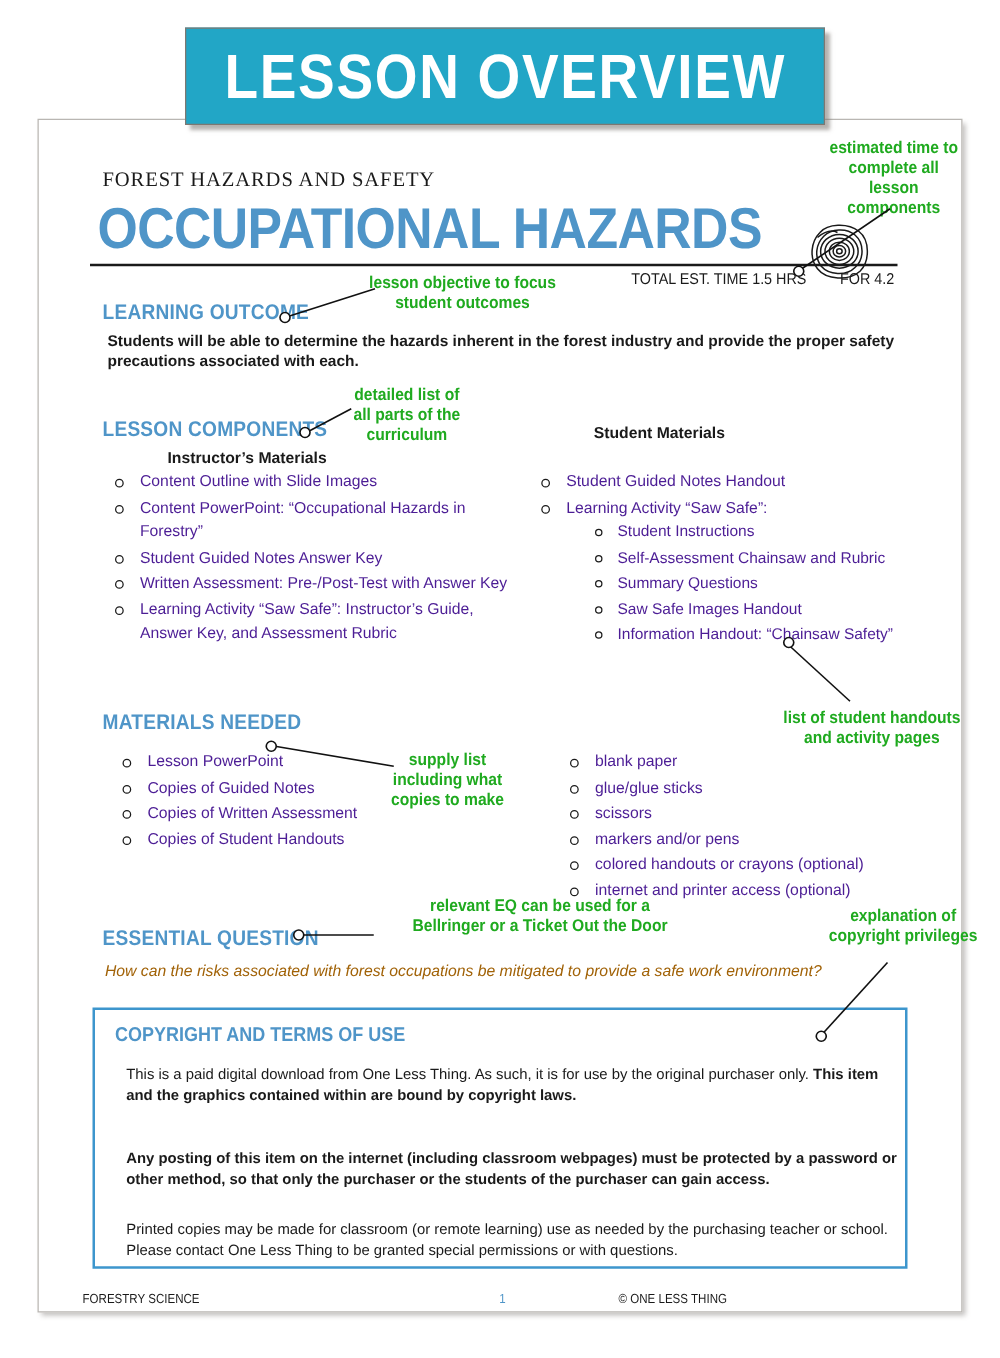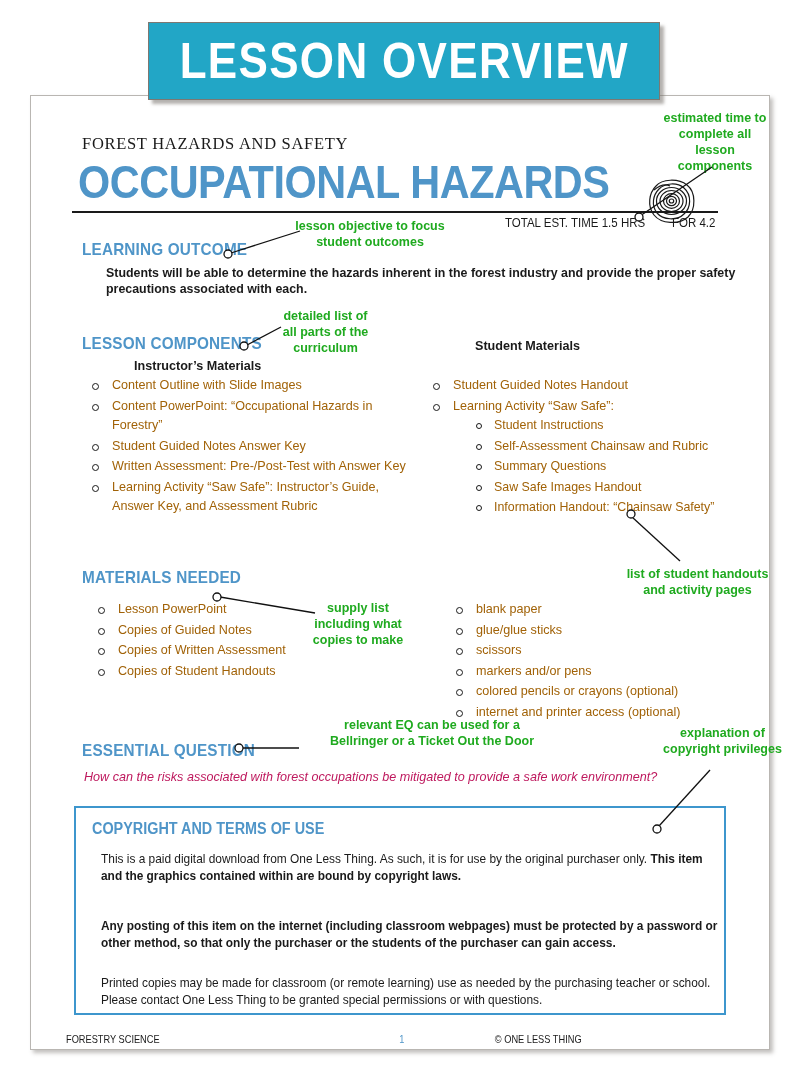--- a/index.html
+++ b/index.html
@@ -100,21 +100,21 @@
     white-space: nowrap;
     padding-left: 48px;
   }
 
   
   ul.blist { position: absolute; list-style: none; }
   ul.blist li {
     position: relative;
     padding-left: 26px;
     font-size: 12.6px;
-    color: #a16207;
+    color: #4c1d95;
     line-height: 19.5px;
     margin-bottom: 1px;
   }
   ul.blist li::before {
     content: "";
     position: absolute;
     left: 6px; top: 7px;
     width: 5px; height: 5px;
     border: 1.6px solid #1a1a1a;
     border-radius: 50%;
@@ -133,21 +133,21 @@
     white-space: pre-line;
   }
   .anno.c { text-align: center; }
 
   
   #leaders { position:absolute; left:0; top:0; width:800px; height:1086px; pointer-events:none; z-index:5; }
 
   
   .eq-text {
     position: absolute; left: 84px; top: 770px;
-    font-size: 12.6px; font-style: italic; color: #be185d;
+    font-size: 12.6px; font-style: italic; color: #a16207;
     white-space: nowrap;
   }
 
   
   .copybox {
     position: absolute;
     left: 74px; top: 806px;
     width: 652px; height: 209px;
     border: 2.2px solid #3d96cd;
     background: #fff;
@@ -201,21 +201,21 @@
       <ellipse cx="27.5" cy="25" rx="5" ry="4.6"></ellipse>
       <ellipse cx="27.5" cy="25" rx="2.2" ry="2"></ellipse>
       <path d="M10 14 C16 9, 22 8, 26 10"></path>
     </g>
   </svg>
 
   <div class="est-time">TOTAL EST. TIME 1.5 HRS</div>
   <div class="for-code">FOR 4.2</div>
 
   <div class="sec-head" style="left:82px; top:240px;">LEARNING OUTCOME</div>
-  <div class="body-text" style="left:86px; top:265px; width:645px;margin-left:20px;">Students will be able to determine the hazards inherent in the forest industry and provide the proper safety precautions associated with each.</div>
+  <div class="body-text" style="left:86px; top:265px; width:645px;">Students will be able to determine the hazards inherent in the forest industry and provide the proper safety precautions associated with each.</div>
 
   <div class="sec-head" style="left:82px; top:334px;">LESSON COMPONENTS</div>
 
   <div class="sub-head" style="left:86px; top:359px;">Instructor’s Materials</div>
   <ul class="blist" id="instructor-list" style="left:86px; top:376px; width:320px;">
       <li>Content Outline with Slide Images</li>
       <li>Content PowerPoint: “Occupational Hazards in Forestry”</li>
       <li>Student Guided Notes Answer Key</li>
       <li>Written Assessment: Pre-/Post-Test with Answer Key</li>
       <li>Learning Activity “Saw Safe”: Instructor’s Guide, Answer Key, and Assessment Rubric</li>
@@ -239,21 +239,21 @@
       <li>Lesson PowerPoint</li>
       <li>Copies of Guided Notes</li>
       <li>Copies of Written Assessment</li>
       <li>Copies of Student Handouts</li>
     </ul>
   <ul class="blist" id="mat-right" style="left:450px; top:600px; width:300px;">
       <li>blank paper</li>
       <li>glue/glue sticks</li>
       <li>scissors</li>
       <li>markers and/or pens</li>
-      <li>colored pencils or crayons (optional)</li>
+      <li>colored handouts or crayons (optional)</li>
       <li>internet and printer access (optional)</li>
     </ul>
 
   <div class="sec-head" style="left:82px; top:741px;">ESSENTIAL QUESTION</div>
   <div class="eq-text">How can the risks associated with forest occupations be mitigated to provide a safe work environment?</div>
 
   <div class="copybox"></div>
   <div class="copy-head">COPYRIGHT AND TERMS OF USE</div>
 
   <div class="copy-p" style="top:851px;">

